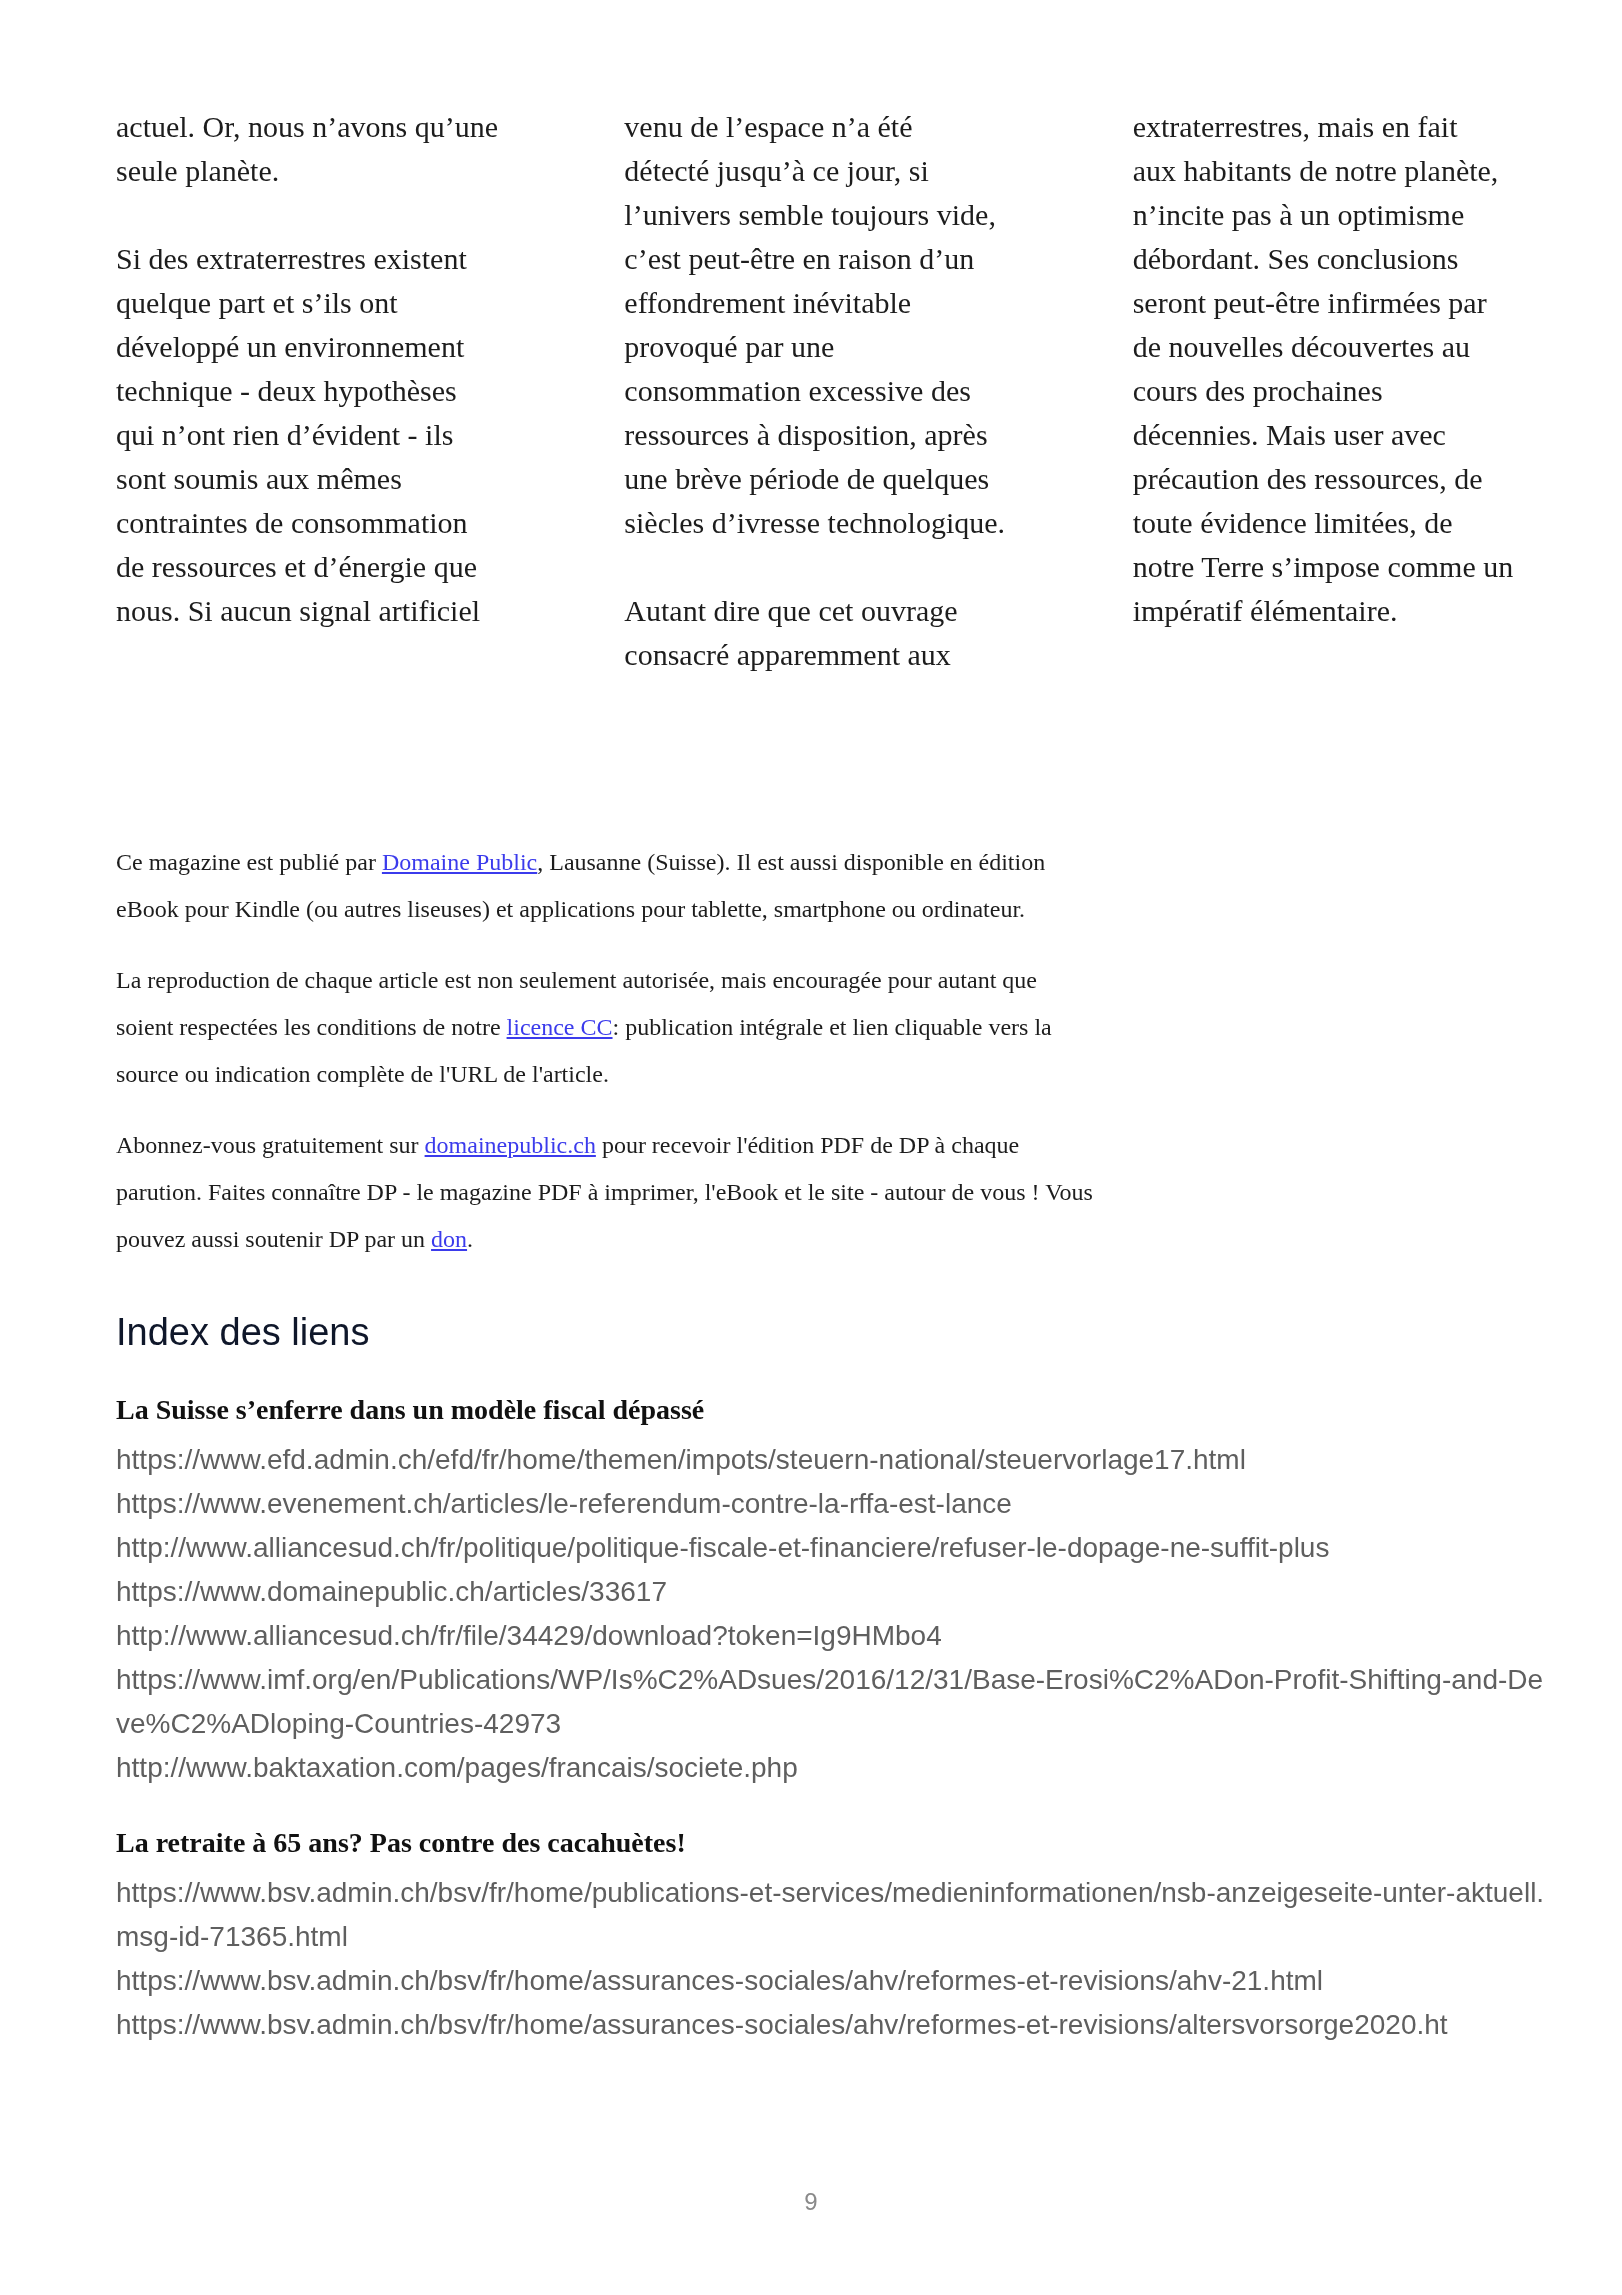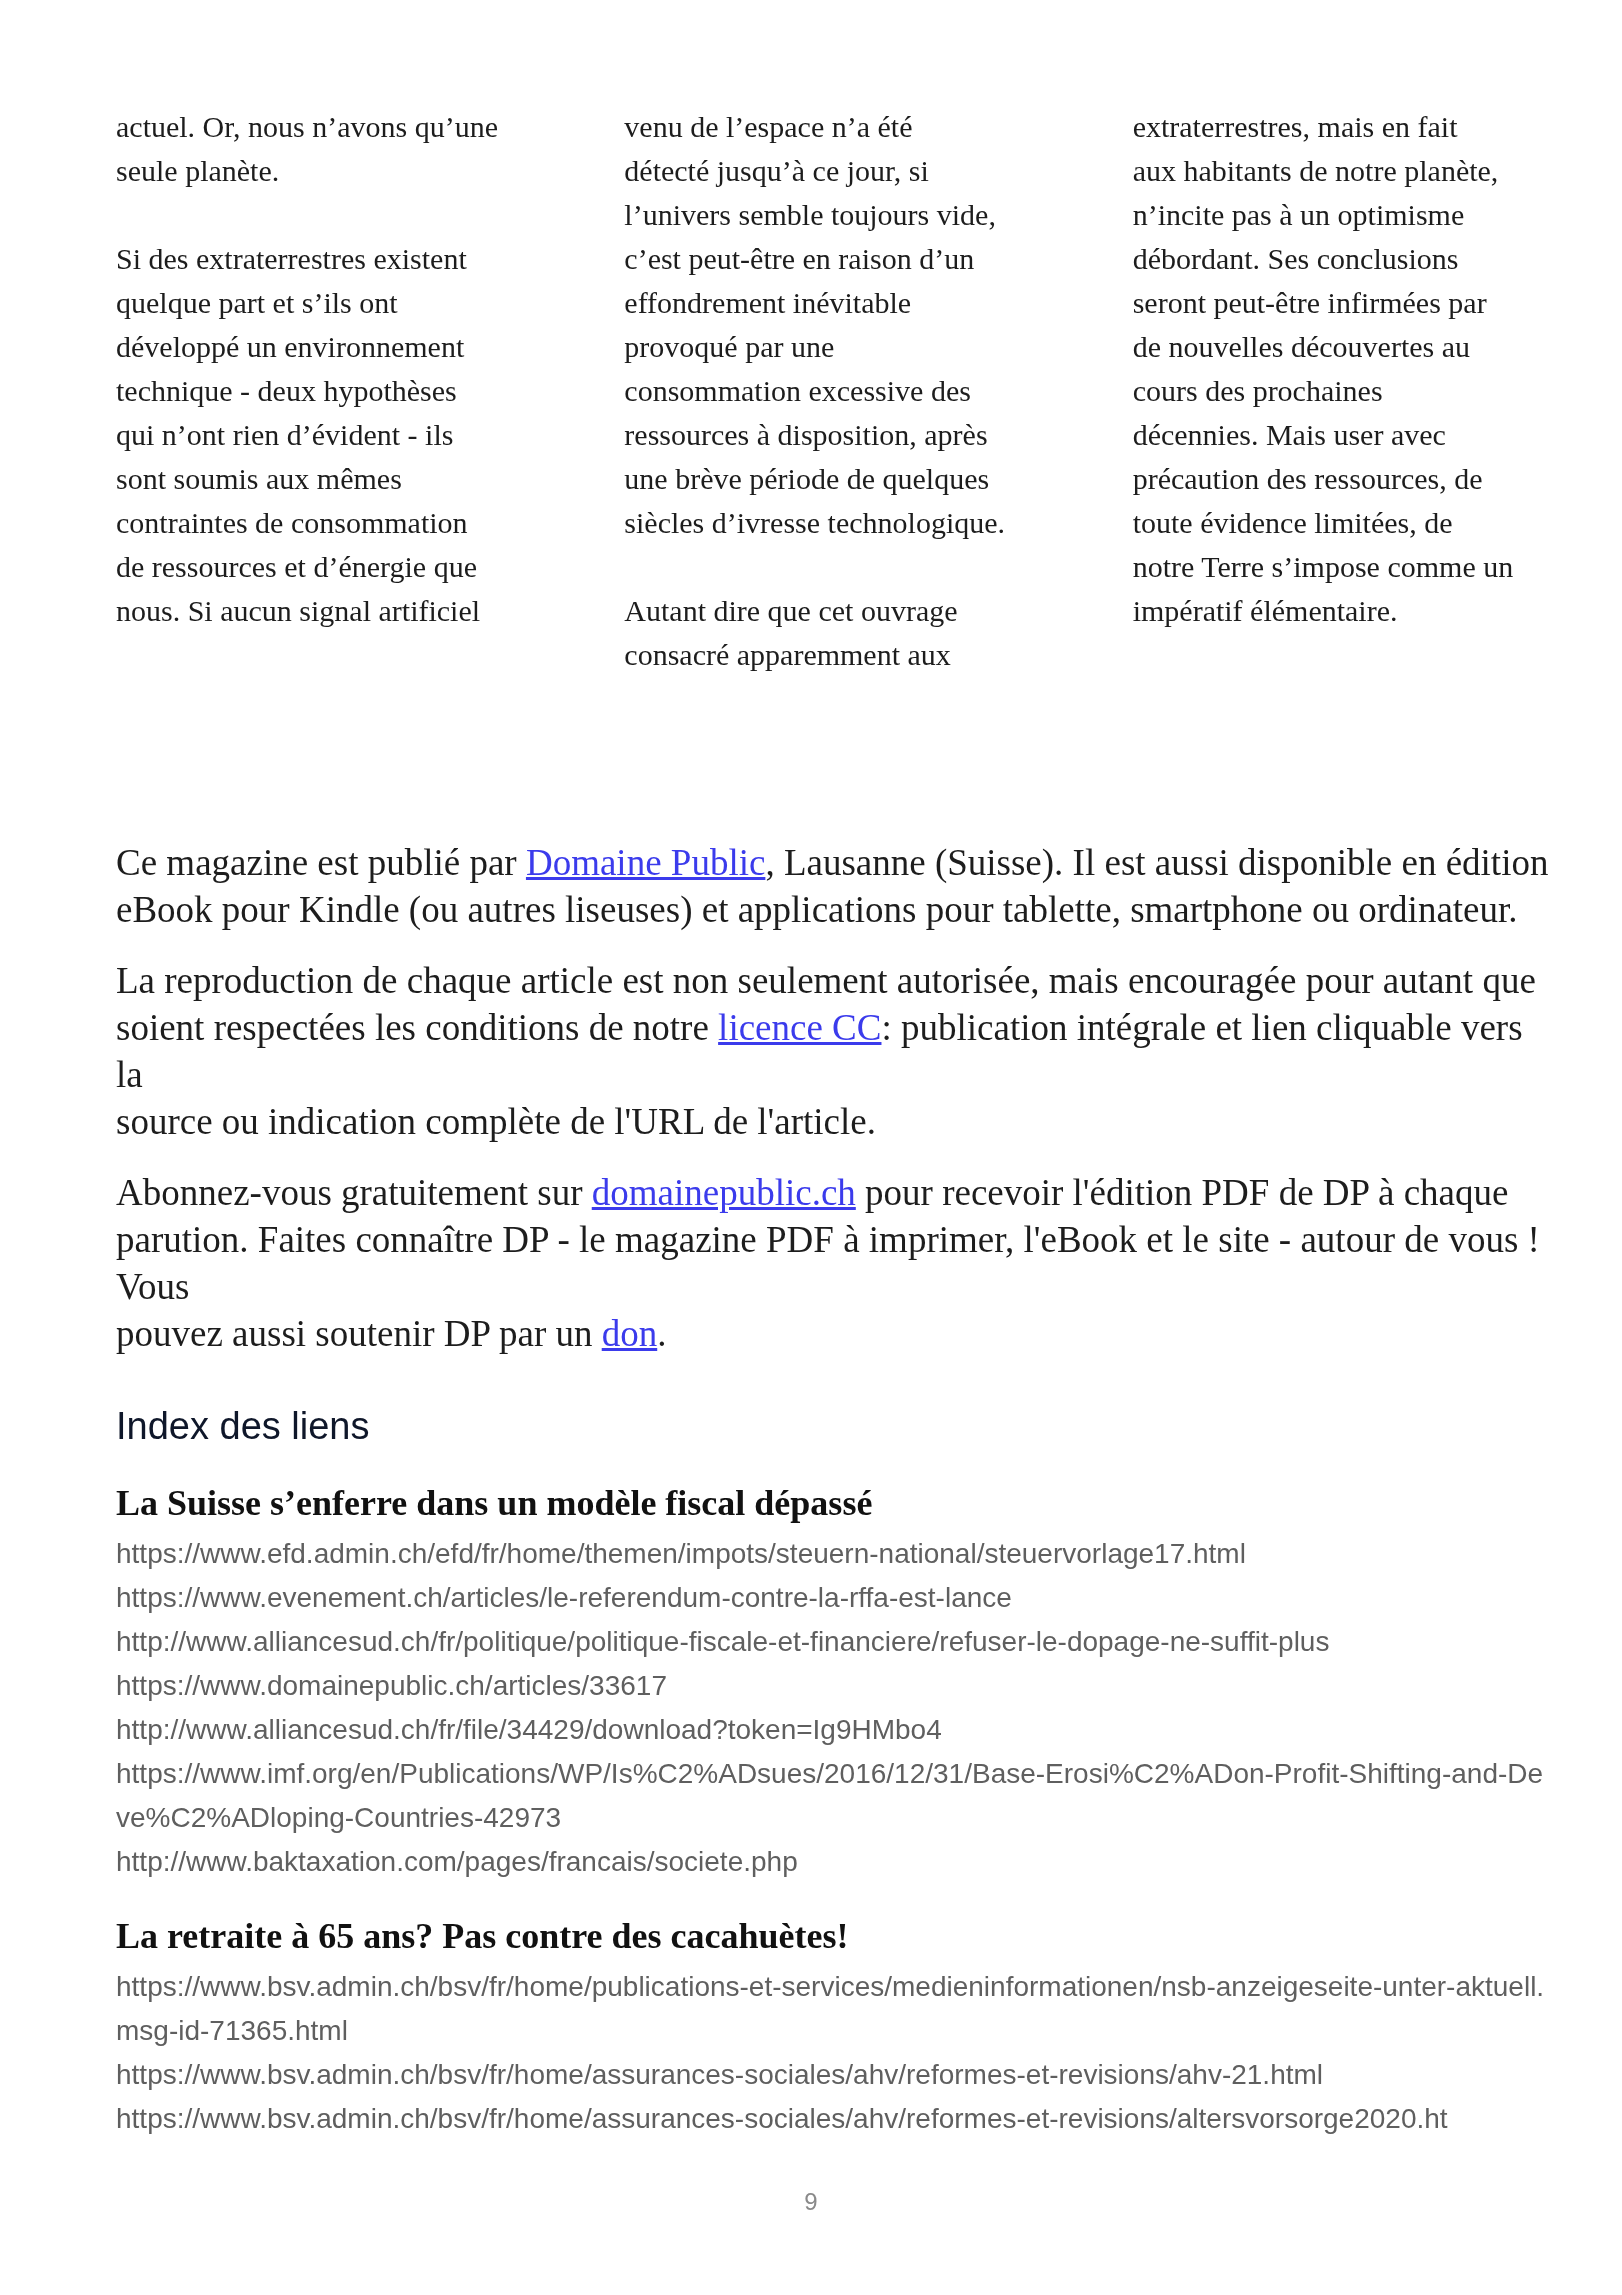--- a/index.html
+++ b/index.html
@@ -21,42 +21,42 @@
     margin: 0 0 44px 0;
     font-size: 30px;
     line-height: 44px;
     white-space: pre-line;
     text-align: left;
   }
   
   .pub { margin-top: 118px; }
   .pub p {
     margin: 0 0 24px 0;
-    font-size: 37px;
+    font-size: 24px;
     line-height: 47px;
     white-space: pre-line;
     text-align: left;
   }
   .inline-link {
     color: #3b3bec;
     text-decoration: underline;
     cursor: pointer;
   }
   
   .index-title {
     margin: 45px 0 18px 0;
     font-family: "Liberation Sans", "DejaVu Sans", sans-serif;
     font-weight: 400;
     font-size: 38px;
     line-height: 49px;
     color: #0f172a;
   }
   .link-section h3 {
     margin: 32px 0 8px 0;
-    font-size: 36px;
+    font-size: 28px;
     line-height: 41px;
     font-weight: 700;
     color: #111111;
   }
   .url {
     font-family: "Liberation Sans", "DejaVu Sans", sans-serif;
     font-size: 28px;
     line-height: 44px;
     color: #5f5f5f;
     word-break: break-all;

